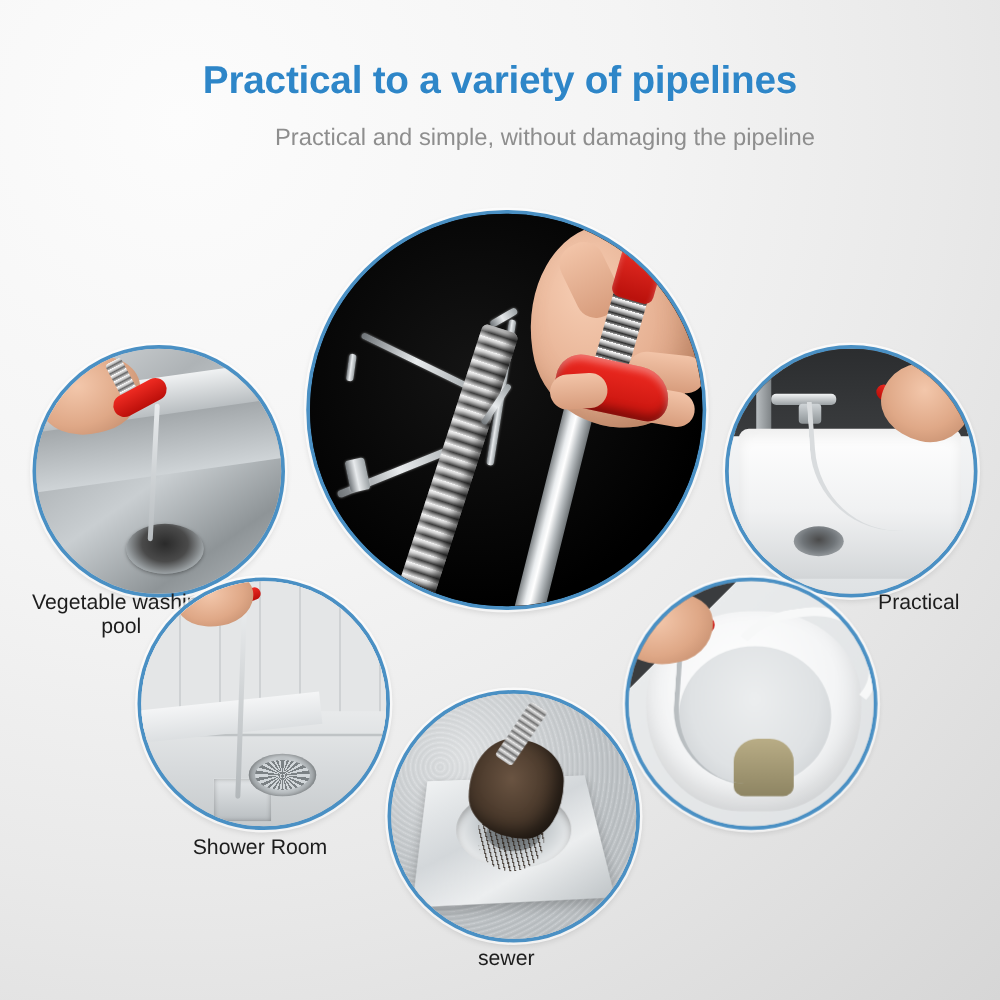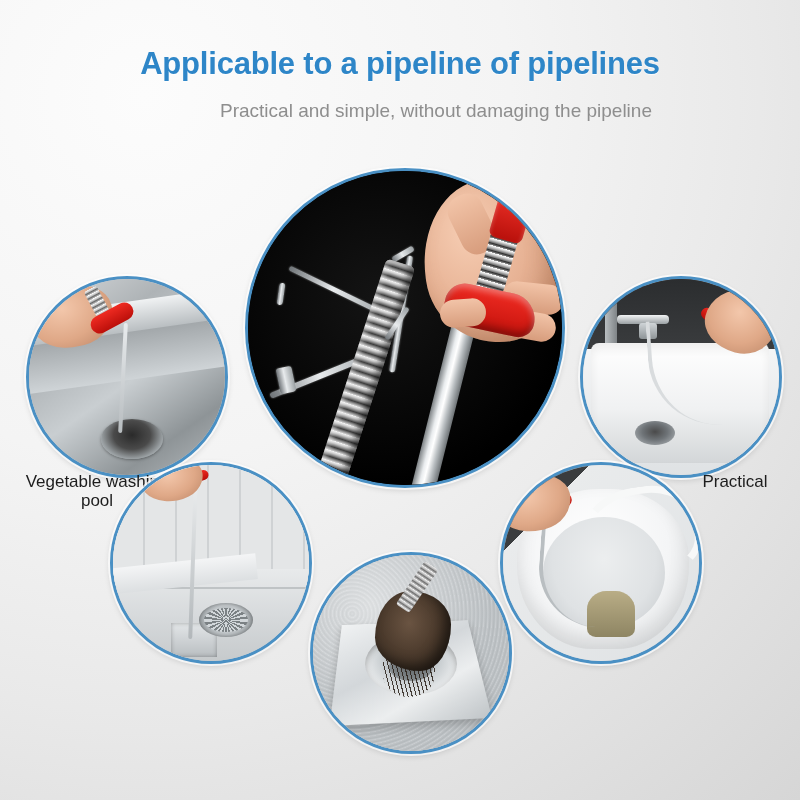--- a/index.html
+++ b/index.html
@@ -395,21 +395,21 @@
   #cap-wash { left: 670px; top: 472px; width: 130px; }
   #cap-shower { left: 128px; top: 668px; width: 160px; }
   #cap-closestool { left: 500px; top: 668px; width: 166px; }
   #cap-sewer { left: 330px; top: 757px; width: 150px; }
 </style>
 </head>
 <body>
 
 <div class="poster">
 
-  <div class="headline">Applicable to a pipeline of pipelines</div>
+  <div class="headline">Practical to a variety of pipelines</div>
   <div class="subhead">Practical and simple, without damaging the pipeline</div>
 
   <div class="circle" id="hero">
     <div class="scene hero-bg"></div>
     <div class="prong" id="p5"></div>
     <div class="prong" id="p6"></div>
     <div class="prong" id="p1"></div>
     <div class="prong" id="p2"></div>
     <div class="prong" id="p3"></div>
     <div class="prong" id="p4"></div>
@@ -457,30 +457,32 @@
     <div class="scene sh-wall"></div>
     <div class="sh-floor"></div>
     <div class="sh-seam"></div>
     <div class="sh-ledge"></div>
     <div class="sh-drain2"></div>
     <div class="sh-drain"></div>
     <div class="sh-wire"></div>
     <div class="sh-grip"></div>
     <div class="sh-hand"></div>
   </div>
+  <div class="caption" id="cap-shower">Shower Room</div>
 
   <div class="circle" id="sewer">
     <div class="scene sw-ground"></div>
     <div class="sw-plate"></div>
     <div class="sw-bowl"></div>
     <div class="sw-hole"></div>
     <div class="sw-hair"></div>
     <div class="sw-clog"></div>
     <div class="sw-tool"></div>
   </div>
+  <div class="caption" id="cap-sewer">sewer</div>
 
   <div class="circle" id="closestool">
     <div class="scene cs-bg"></div>
     <div class="cs-bowl"></div>
     <div class="cs-inner"></div>
     <div class="cs-seat"></div>
     <div class="cs-trap"></div>
     <div class="cs-wire"></div>
     <div class="cs-spring"></div>
     <div class="cs-grip"></div>

